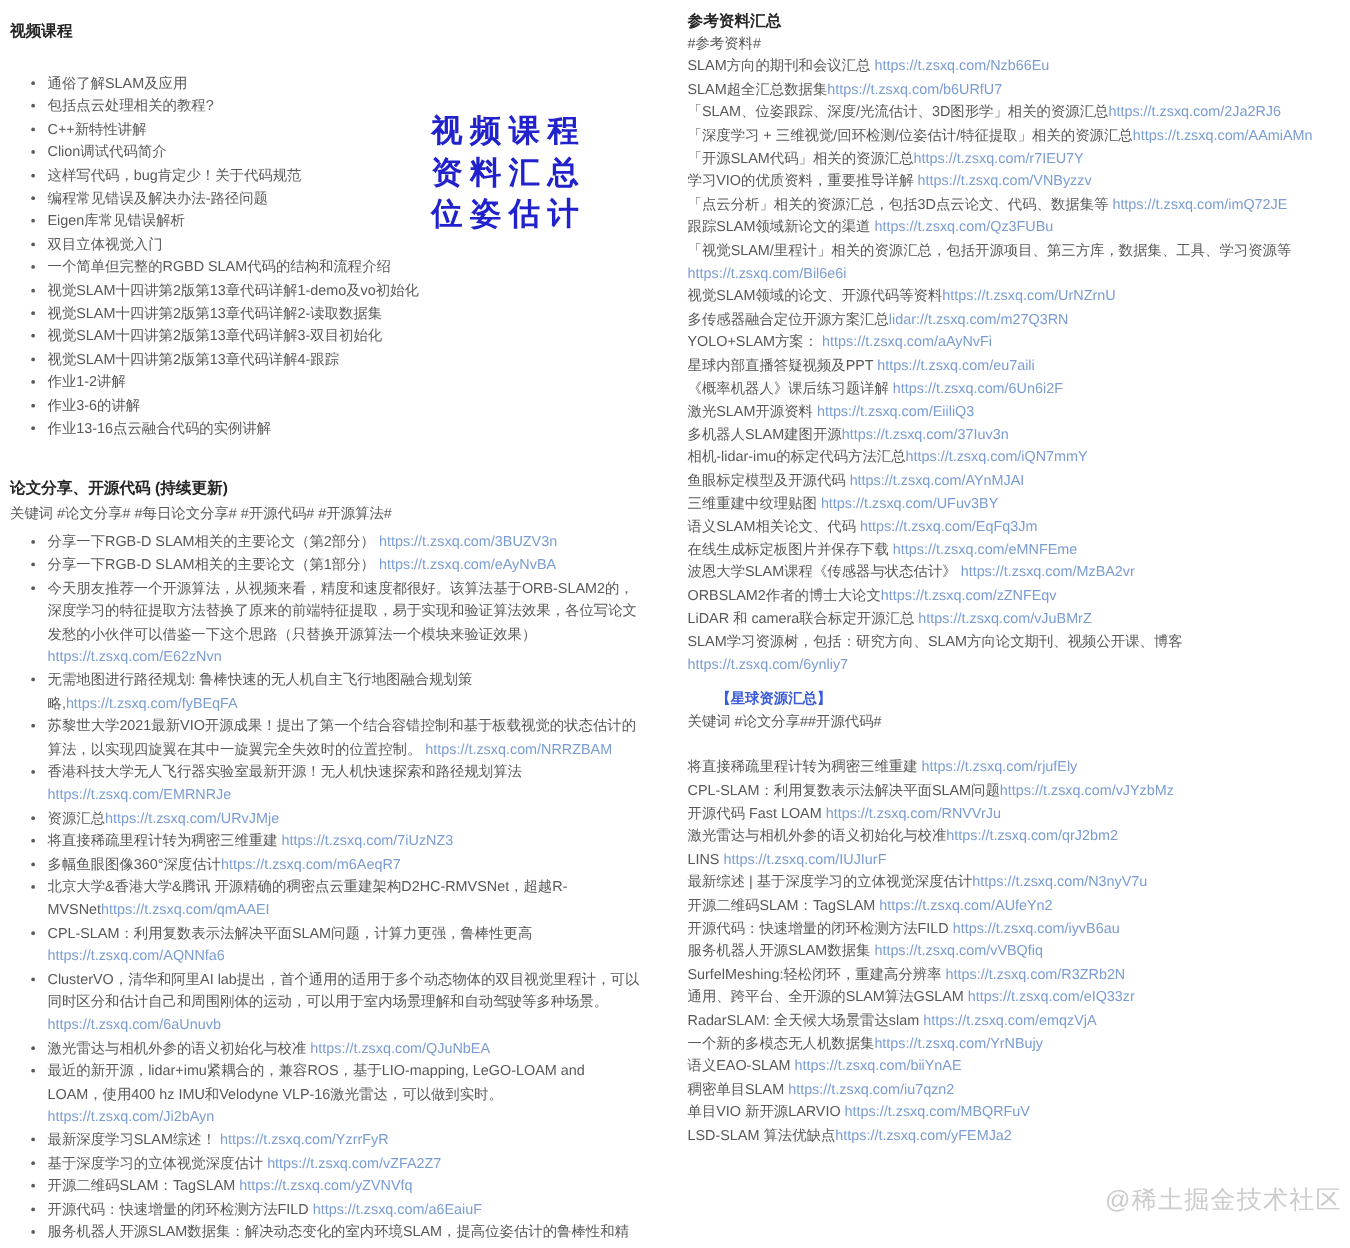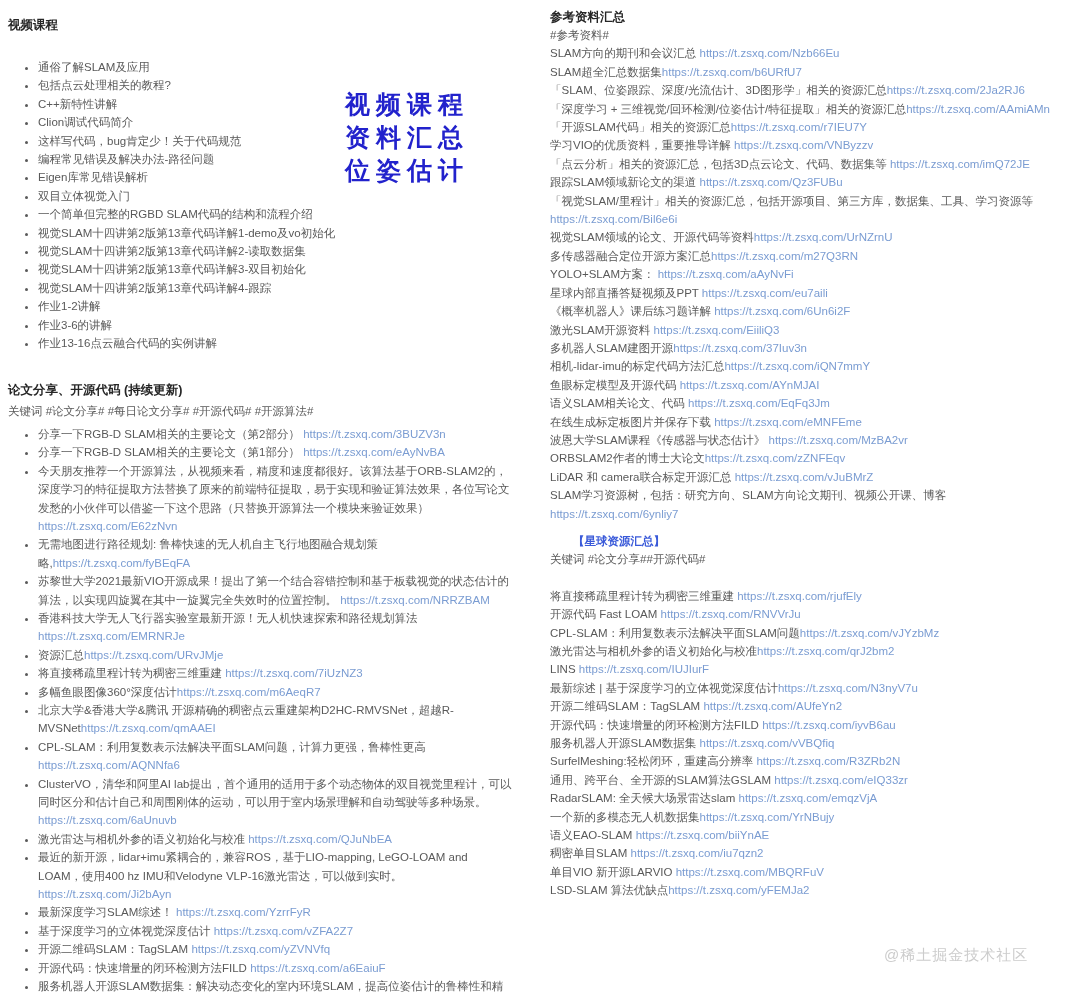--- a/index.html
+++ b/index.html
@@ -65,21 +65,21 @@
     font-family:"DejaVu Serif","Liberation Serif",serif;
     font-size:25px;
     font-weight:bold;
     line-height:33px;
     letter-spacing:6px;
     white-space:nowrap;
   }
   .watermark{
     position:absolute;
     left:884px;top:946px;
-    font-size:15px;
+    font-size:20px;
     color:var(--watermark);
     letter-spacing:1px;
     white-space:nowrap;
   }
 </style>
 </head>
 <body>
 
 <div class="page">
 
@@ -139,43 +139,44 @@
     <p class="line"><span>SLAM方向的期刊和会议汇总 </span><a class="lnk">https://t.zsxq.com/Nzb66Eu</a></p>
         <p class="line"><span>SLAM超全汇总数据集</span><a class="lnk">https://t.zsxq.com/b6URfU7</a></p>
         <p class="line"><span>「SLAM、位姿跟踪、深度/光流估计、3D图形学」相关的资源汇总</span><a class="lnk">https://t.zsxq.com/2Ja2RJ6</a></p>
         <p class="line"><span>「深度学习 + 三维视觉/回环检测/位姿估计/特征提取」相关的资源汇总</span><a class="lnk">https://t.zsxq.com/AAmiAMn</a></p>
         <p class="line"><span>「开源SLAM代码」相关的资源汇总</span><a class="lnk">https://t.zsxq.com/r7IEU7Y</a></p>
         <p class="line"><span>学习VIO的优质资料，重要推导详解 </span><a class="lnk">https://t.zsxq.com/VNByzzv</a></p>
         <p class="line"><span>「点云分析」相关的资源汇总，包括3D点云论文、代码、数据集等 </span><a class="lnk">https://t.zsxq.com/imQ72JE</a></p>
         <p class="line"><span>跟踪SLAM领域新论文的渠道 </span><a class="lnk">https://t.zsxq.com/Qz3FUBu</a></p>
         <p class="line"><span>「视觉SLAM/里程计」相关的资源汇总，包括开源项目、第三方库，数据集、工具、学习资源等 </span><a class="lnk">https://t.zsxq.com/Bil6e6i</a></p>
         <p class="line"><span>视觉SLAM领域的论文、开源代码等资料</span><a class="lnk">https://t.zsxq.com/UrNZrnU</a></p>
-        <p class="line"><span>多传感器融合定位开源方案汇总</span><a class="lnk">https://t.zsxq.com/m27Q3RN</a></p>
+        <p class="line"><span>多传感器融合定位开源方案汇总</span><a class="lnk">lidar://t.zsxq.com/m27Q3RN</a></p>
         <p class="line"><span>YOLO+SLAM方案： </span><a class="lnk">https://t.zsxq.com/aAyNvFi</a></p>
         <p class="line"><span>星球内部直播答疑视频及PPT </span><a class="lnk">https://t.zsxq.com/eu7aili</a></p>
         <p class="line"><span>《概率机器人》课后练习题详解 </span><a class="lnk">https://t.zsxq.com/6Un6i2F</a></p>
         <p class="line"><span>激光SLAM开源资料 </span><a class="lnk">https://t.zsxq.com/EiiliQ3</a></p>
         <p class="line"><span>多机器人SLAM建图开源</span><a class="lnk">https://t.zsxq.com/37Iuv3n</a></p>
         <p class="line"><span>相机-lidar-imu的标定代码方法汇总</span><a class="lnk">https://t.zsxq.com/iQN7mmY</a></p>
         <p class="line"><span>鱼眼标定模型及开源代码 </span><a class="lnk">https://t.zsxq.com/AYnMJAI</a></p>
+        <p class="line"><span>三维重建中纹理贴图 </span><a class="lnk">https://t.zsxq.com/UFuv3BY</a></p>
         <p class="line"><span>语义SLAM相关论文、代码 </span><a class="lnk">https://t.zsxq.com/EqFq3Jm</a></p>
         <p class="line"><span>在线生成标定板图片并保存下载 </span><a class="lnk">https://t.zsxq.com/eMNFEme</a></p>
         <p class="line"><span>波恩大学SLAM课程《传感器与状态估计》 </span><a class="lnk">https://t.zsxq.com/MzBA2vr</a></p>
         <p class="line"><span>ORBSLAM2作者的博士大论文</span><a class="lnk">https://t.zsxq.com/zZNFEqv</a></p>
         <p class="line"><span>LiDAR 和 camera联合标定开源汇总 </span><a class="lnk">https://t.zsxq.com/vJuBMrZ</a></p>
         <p class="line"><span>SLAM学习资源树，包括：研究方向、SLAM方向论文期刊、视频公开课、博客 </span><a class="lnk">https://t.zsxq.com/6ynliy7</a></p>
       </div>
 
     <p class="subhead">【星球资源汇总】</p>
     <p class="line">关键词 #论文分享##开源代码#</p>
     <div class="star-items">
 
     <p class="line"><span>将直接稀疏里程计转为稠密三维重建 </span><a class="lnk">https://t.zsxq.com/rjufEly</a></p>
+        <p class="line"><span>CPL-SLAM：利用复数表示法解决平面SLAM问题</span><a class="lnk">https://t.zsxq.com/vJYzbMz</a></p>
         <p class="line"><span>开源代码 Fast LOAM </span><a class="lnk">https://t.zsxq.com/RNVVrJu</a></p>
-        <p class="line"><span>CPL-SLAM：利用复数表示法解决平面SLAM问题</span><a class="lnk">https://t.zsxq.com/vJYzbMz</a></p>
         <p class="line"><span>激光雷达与相机外参的语义初始化与校准</span><a class="lnk">https://t.zsxq.com/qrJ2bm2</a></p>
         <p class="line"><span>LINS </span><a class="lnk">https://t.zsxq.com/IUJIurF</a></p>
         <p class="line"><span>最新综述 | 基于深度学习的立体视觉深度估计</span><a class="lnk">https://t.zsxq.com/N3nyV7u</a></p>
         <p class="line"><span>开源二维码SLAM：TagSLAM </span><a class="lnk">https://t.zsxq.com/AUfeYn2</a></p>
         <p class="line"><span>开源代码：快速增量的闭环检测方法FILD </span><a class="lnk">https://t.zsxq.com/iyvB6au</a></p>
         <p class="line"><span>服务机器人开源SLAM数据集 </span><a class="lnk">https://t.zsxq.com/vVBQfiq</a></p>
         <p class="line"><span>SurfelMeshing:轻松闭环，重建高分辨率 </span><a class="lnk">https://t.zsxq.com/R3ZRb2N</a></p>
         <p class="line"><span>通用、跨平台、全开源的SLAM算法GSLAM </span><a class="lnk">https://t.zsxq.com/eIQ33zr</a></p>
         <p class="line"><span>RadarSLAM: 全天候大场景雷达slam </span><a class="lnk">https://t.zsxq.com/emqzVjA</a></p>
         <p class="line"><span>一个新的多模态无人机数据集</span><a class="lnk">https://t.zsxq.com/YrNBujy</a></p>

